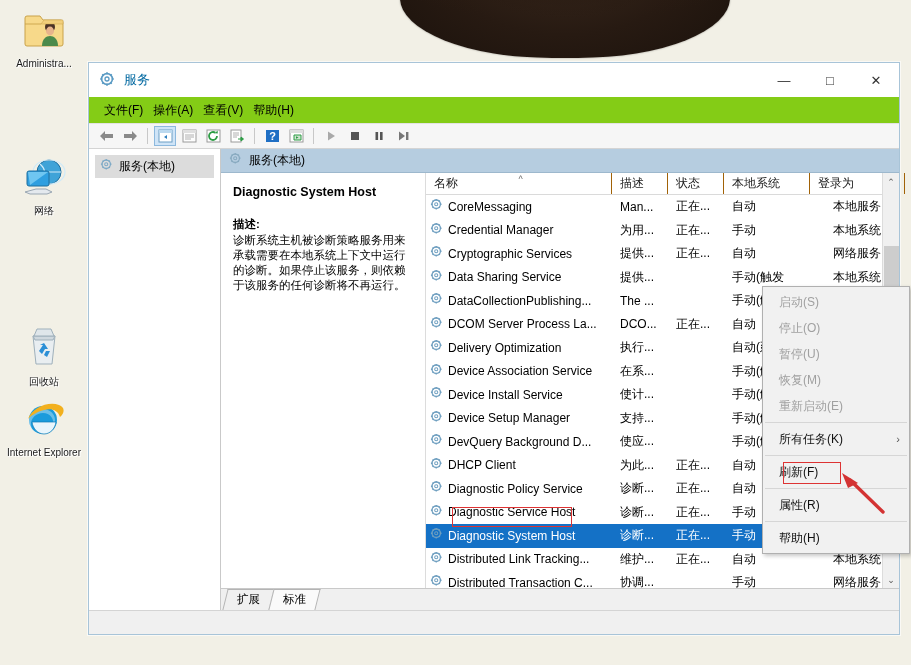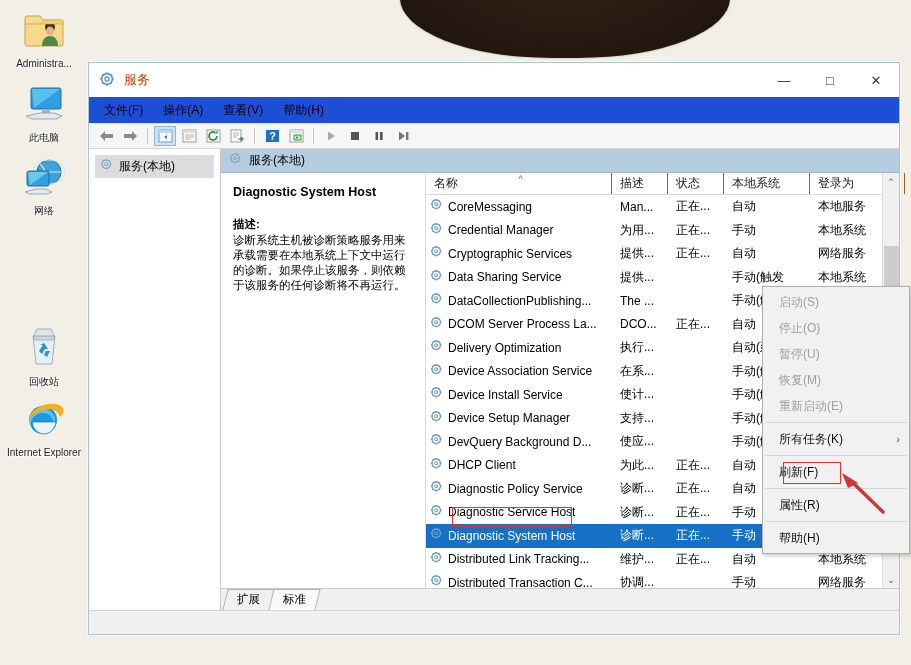--- a/index.html
+++ b/index.html
@@ -41,29 +41,29 @@
     position:absolute; left:88px; top:62px; width:812px; height:573px;
     background:#f0f0f0; border:1px solid #a8c4d8;
     box-shadow:0 0 0 1px rgba(255,255,255,.6);
     display:flex; flex-direction:column;
   }
   #titlebar {
     height:34px; background:#fff; display:flex; align-items:center;
     padding-left:10px; flex:0 0 auto; position:relative;
   }
   #titlebar .t-icon { width:18px; height:18px; margin-right:7px; }
-  #titlebar .t-text { font-size:13px; color:#c2410c; }
+  #titlebar .t-text { font-size:13px; color:#0369a1; }
   .wbtns { position:absolute; right:0; top:0; height:34px; display:flex; }
   .wbtn {
     width:46px; height:34px; display:flex; align-items:center; justify-content:center;
     font-size:13px; color:#333; cursor:default;
   }
 
   #menubar {
-    height:26px; background:#1d4ed8; display:flex; align-items:center; padding-left:12px; gap:14px;
+    height:26px; background:#84cc16; display:flex; align-items:center; padding-left:12px; gap:4px;
     flex:0 0 auto;
   }
   #menubar .mi { font-size:12px; color:#000; cursor:default; padding:2px 3px; }
 
   #toolbar {
     height:26px; background:#f6f6f6; border-top:1px solid #e3e3e3; border-bottom:1px solid #d4d4d4;
     display:flex; align-items:center; padding-left:6px; gap:2px; flex:0 0 auto;
   }
   .tb {
     width:22px; height:20px; display:flex; align-items:center; justify-content:center; cursor:default;
@@ -109,21 +109,21 @@
   }
   #list-head .ch {
     display:flex; align-items:center; padding-left:8px; border-right:1px solid #a16207;
     position:relative; cursor:default; color:#1a1a1a;
   }
   #list-head .ch .caret { position:absolute; left:50%; top:1px; font-size:9px; color:#666; }
   .col-name   { width:186px; flex:0 0 186px; }
   .col-desc   { width:56px;  flex:0 0 56px; }
   .col-status { width:56px;  flex:0 0 56px; }
   .col-start  { width:86px;  flex:0 0 86px; }
-  .col-logon  { width:86px;  flex:0 0 86px; }
+  .col-logon  { width:86px;  flex:0 0 86px;text-align:center; }
   .col-pad    { flex:1 1 auto; }
 
   #list-rows { flex:1 1 auto; overflow:hidden; position:relative; }
   .row {
     display:flex; height:23.5px; align-items:center; font-size:12px; cursor:default;
   }
   .row .cell { overflow:hidden; white-space:nowrap; padding-left:8px; }
   .row .cell.name { display:flex; align-items:center; gap:4px; padding-left:4px; }
   .row.selected { background:#1471c6; color:#fff; }
 
@@ -188,31 +188,20 @@
         <path d="M4 6 h13 l3 4 h18 a2 2 0 0 1 2 2 v22 a2 2 0 0 1 -2 2 H4 a2 2 0 0 1 -2 -2 V8 a2 2 0 0 1 2 -2 z" fill="#f7d98a" stroke="#c9a24a"></path>
         <ellipse cx="27" cy="17" rx="5" ry="5.5" fill="#4a3226"></ellipse>
         <path d="M19 36 c0-7 4-10 8-10 s8 3 8 10 z" fill="#4b8a4b"></path>
         <ellipse cx="27" cy="21" rx="4" ry="4.4" fill="#e8b48c"></ellipse>
         <path d="M2 14 h16 l3 -4 h19 v4 H2z" fill="#f2cf7b" stroke="#c9a24a" stroke-width=".5"></path>
       </svg>
     </div>
     <div class="label">Administra...</div>
   </div>
 
-  <div class="desk-icon" style="left:2px; top:80px;">
-    <div class="glyph">
-      <svg width="44" height="40" viewBox="0 0 44 40">
-        <rect x="9" y="4" width="30" height="21" rx="2" fill="#2f9fe0" stroke="#1f6f9e"></rect>
-        <path d="M10 5 L38 5 L12 24 z" fill="#64c4f0" opacity=".85"></path>
-        <rect x="20" y="25" width="8" height="4" fill="#9fb4c2"></rect>
-        <path d="M4 32 L18 29 h14 l8 3 -6 3 H10 z" fill="#e4e9ee" stroke="#9aa7b3"></path>
-      </svg>
-    </div>
-    <div class="label">此电脑</div>
-  </div>
 
   <div class="desk-icon" style="left:2px; top:153px;">
     <div class="glyph">
       <svg width="44" height="40" viewBox="0 0 44 40">
         <circle cx="27" cy="15" r="12" fill="#3fa3d8" stroke="#1f6f9e"></circle>
         <path d="M15 15 h24 M27 3 a16 12 0 0 1 0 24 a16 12 0 0 1 0 -24" fill="none" stroke="#cfeaf8" stroke-width="1.2"></path>
         <path d="M18 7 q9 8 0 16" fill="none" stroke="#cfeaf8" stroke-width="1.2"></path>
         <rect x="5" y="14" width="22" height="15" rx="2" fill="#2f9fe0" stroke="#1f6f9e"></rect>
         <path d="M6 15 L26 15 L8 28 z" fill="#7fd0f5" opacity=".8"></path>
         <path d="M3 35 L14 32 h10 l6 3 -5 2 H8 z" fill="#e4e9ee" stroke="#9aa7b3"></path>

